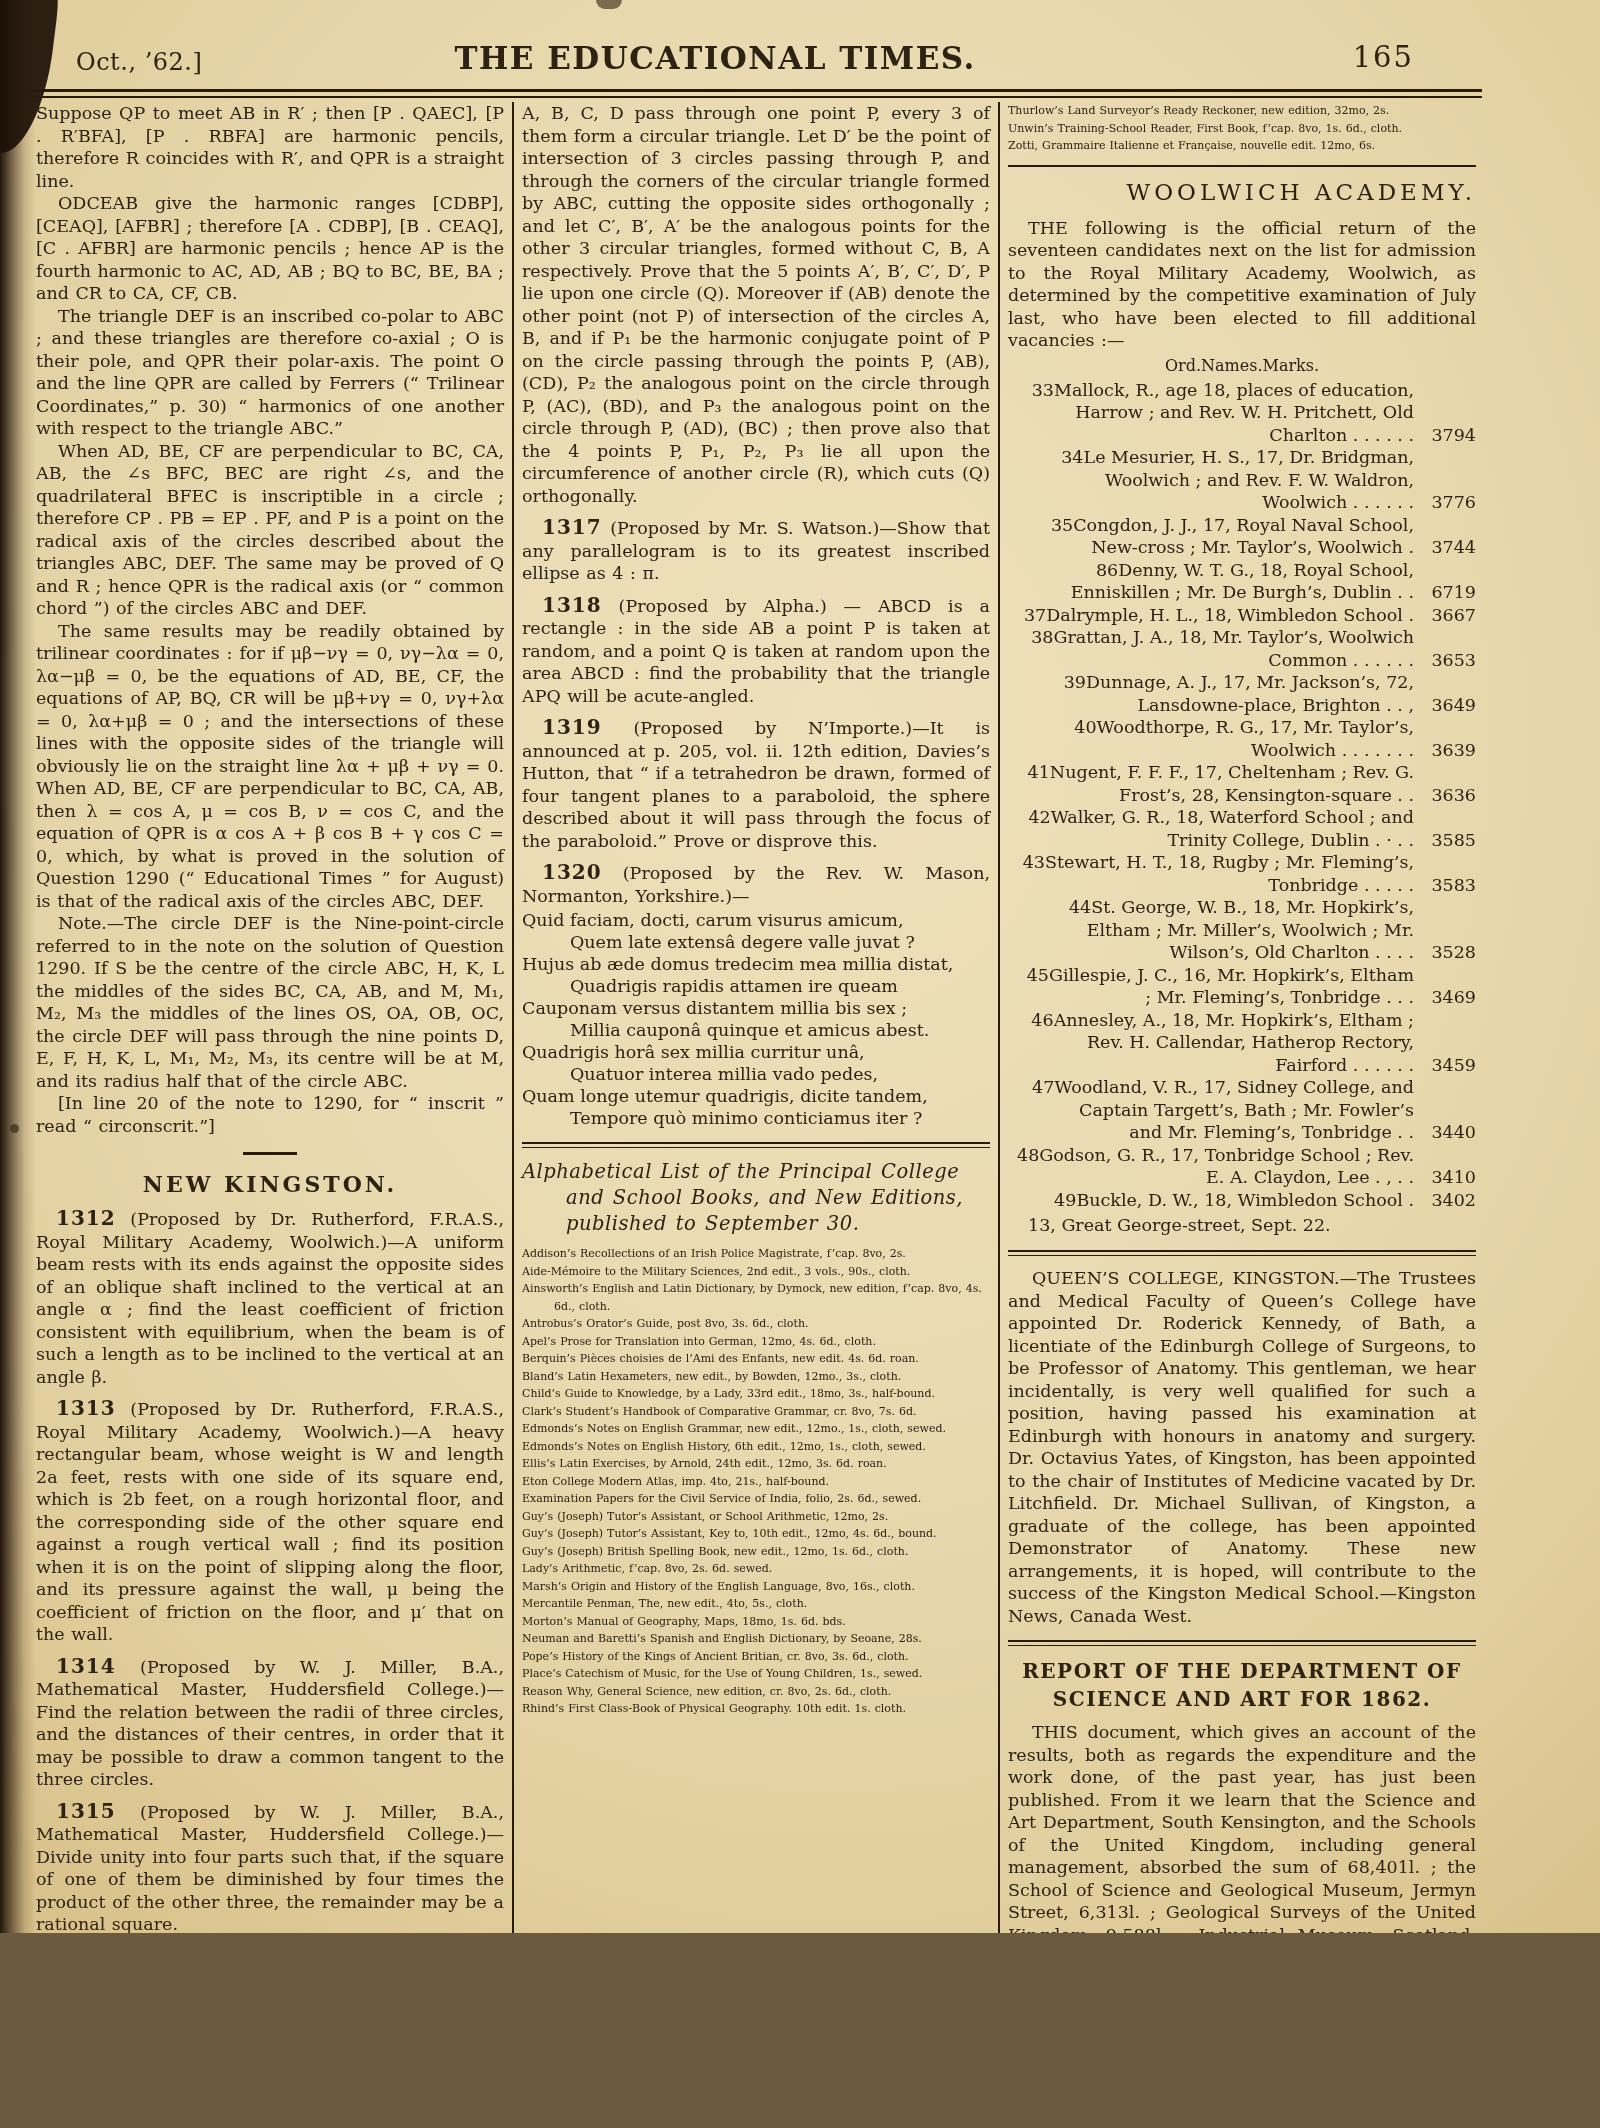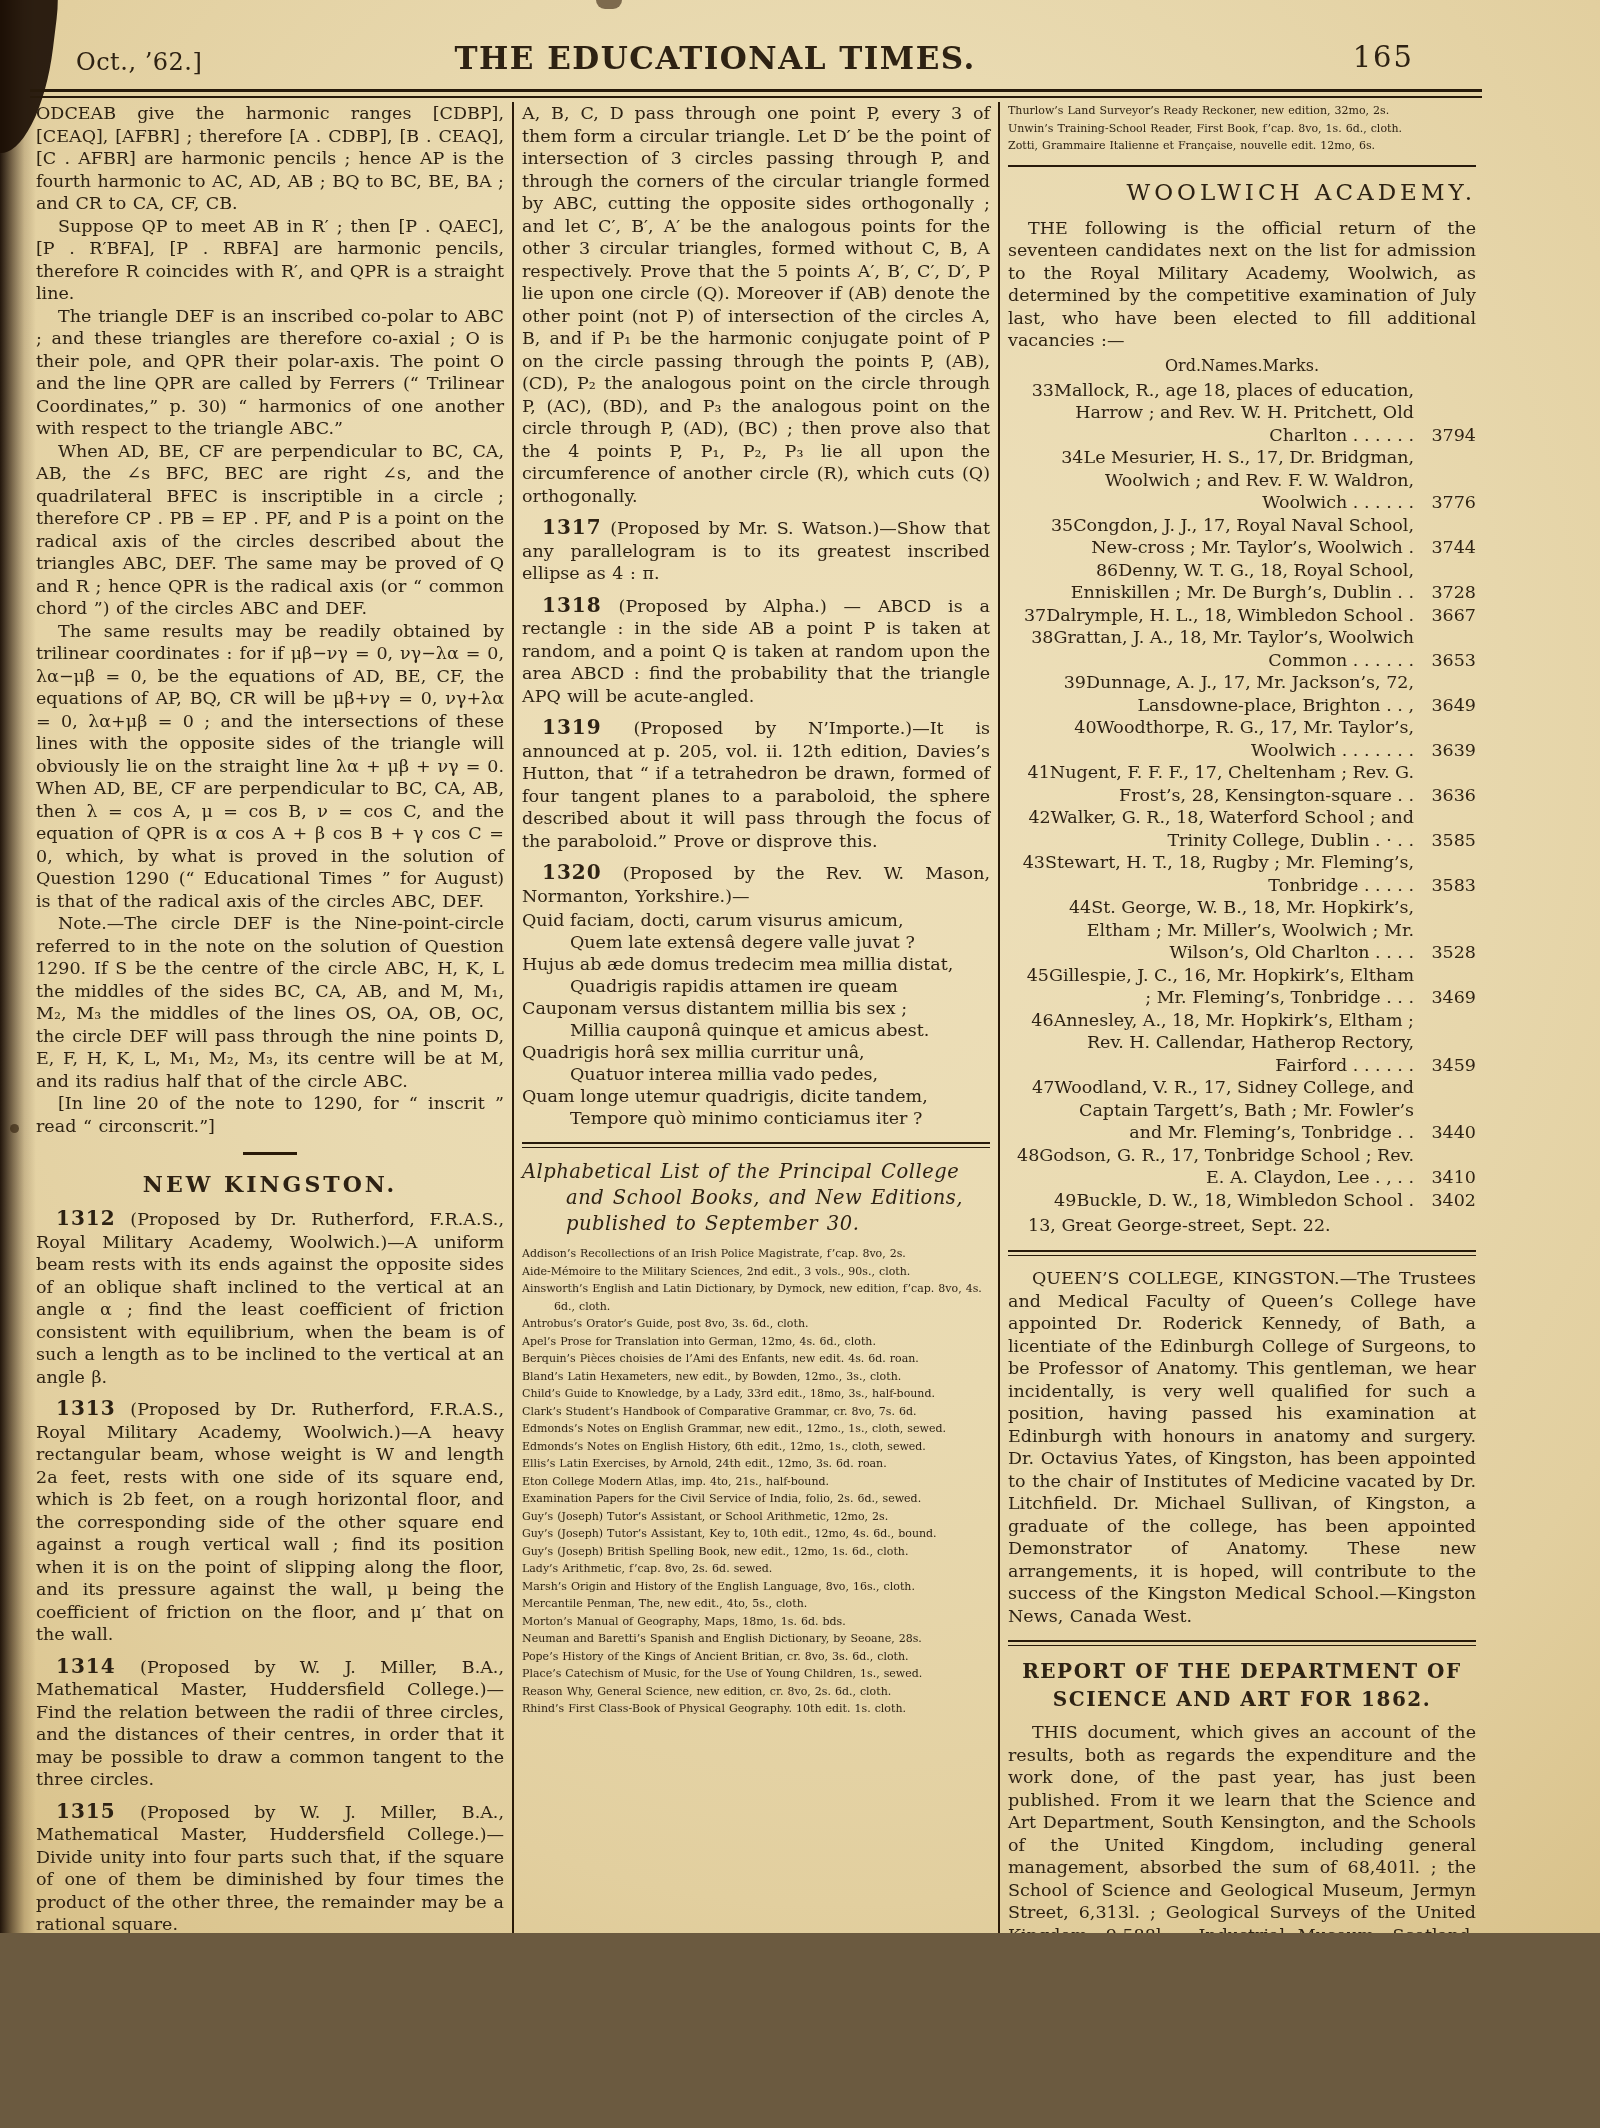--- a/index.html
+++ b/index.html
@@ -71,22 +71,22 @@
     <span class="mast-title">THE EDUCATIONAL TIMES.</span>
     <span class="mast-page">165</span>
   </div>
   <div class="head-rule"></div>
 
   <div class="cols">
 
     <div class="col">
       <div class="flow">
 
-      <p class="p">ODCEAB give the harmonic ranges [CDBP], [CEAQ], [AFBR] ; therefore [A . CDBP], [B . CEAQ], [C . AFBR] are harmonic pencils ; hence AP is the fourth harmonic to AC, AD, AB ; BQ to BC, BE, BA ; and CR to CA, CF, CB.</p>
-          <p class="p">Suppose QP to meet AB in R′ ; then [P . QAEC], [P . R′BFA], [P . RBFA] are harmonic pencils, therefore R coincides with R′, and QPR is a straight line.</p>
+      <p class="p">Suppose QP to meet AB in R′ ; then [P . QAEC], [P . R′BFA], [P . RBFA] are harmonic pencils, therefore R coincides with R′, and QPR is a straight line.</p>
+          <p class="p">ODCEAB give the harmonic ranges [CDBP], [CEAQ], [AFBR] ; therefore [A . CDBP], [B . CEAQ], [C . AFBR] are harmonic pencils ; hence AP is the fourth harmonic to AC, AD, AB ; BQ to BC, BE, BA ; and CR to CA, CF, CB.</p>
           <p class="p">The triangle DEF is an inscribed co-polar to ABC ; and these triangles are therefore co-axial ; O is their pole, and QPR their polar-axis. The point O and the line QPR are called by Ferrers (“ Trilinear Coordinates,” p. 30) “ harmonics of one another with respect to the triangle ABC.”</p>
           <p class="p">When AD, BE, CF are perpendicular to BC, CA, AB, the ∠s BFC, BEC are right ∠s, and the quadrilateral BFEC is inscriptible in a circle ; therefore CP . PB = EP . PF, and P is a point on the radical axis of the circles described about the triangles ABC, DEF. The same may be proved of Q and R ; hence QPR is the radical axis (or “ common chord ”) of the circles ABC and DEF.</p>
           <p class="p">The same results may be readily obtained by trilinear coordinates : for if μβ−νγ = 0, νγ−λα = 0, λα−μβ = 0, be the equations of AD, BE, CF, the equations of AP, BQ, CR will be μβ+νγ = 0, νγ+λα = 0, λα+μβ = 0 ; and the intersections of these lines with the opposite sides of the triangle will obviously lie on the straight line λα + μβ + νγ = 0. When AD, BE, CF are perpendicular to BC, CA, AB, then λ = cos A, μ = cos B, ν = cos C, and the equation of QPR is α cos A + β cos B + γ cos C = 0, which, by what is proved in the solution of Question 1290 (“ Educational Times ” for August) is that of the radical axis of the circles ABC, DEF.</p>
           <p class="p">Note.—The circle DEF is the Nine-point-circle referred to in the note on the solution of Question 1290. If S be the centre of the circle ABC, H, K, L the middles of the sides BC, CA, AB, and M, M₁, M₂, M₃ the middles of the lines OS, OA, OB, OC, the circle DEF will pass through the nine points D, E, F, H, K, L, M₁, M₂, M₃, its centre will be at M, and its radius half that of the circle ABC.</p>
           <p class="p">[In line 20 of the note to 1290, for “ inscrit ” read “ circonscrit.”]</p>
         </div>
       <div class="short-rule"></div>
       <div class="h-newq">NEW KINGSTON.</div>
       <div>
 
@@ -181,21 +181,21 @@
           <div class="cand-row">
           <span class="cand-ord">34</span><span class="cand-name">Le Mesurier, H. S., 17, Dr. Bridgman, Woolwich ; and Rev. F. W. Waldron, Woolwich . . . . . .</span>
           <span class="cand-marks">3776</span>
         </div>
           <div class="cand-row">
           <span class="cand-ord">35</span><span class="cand-name">Congdon, J. J., 17, Royal Naval School, New-cross ; Mr. Taylor’s, Woolwich .</span>
           <span class="cand-marks">3744</span>
         </div>
           <div class="cand-row">
           <span class="cand-ord">86</span><span class="cand-name">Denny, W. T. G., 18, Royal School, Enniskillen ; Mr. De Burgh’s, Dublin . .</span>
-          <span class="cand-marks">3728</span>
+          <span class="cand-marks">6719</span>
         </div>
           <div class="cand-row">
           <span class="cand-ord">37</span><span class="cand-name">Dalrymple, H. L., 18, Wimbledon School .</span>
           <span class="cand-marks">3667</span>
         </div>
           <div class="cand-row">
           <span class="cand-ord">38</span><span class="cand-name">Grattan, J. A., 18, Mr. Taylor’s, Woolwich Common . . . . . .</span>
           <span class="cand-marks">3653</span>
         </div>
           <div class="cand-row">

